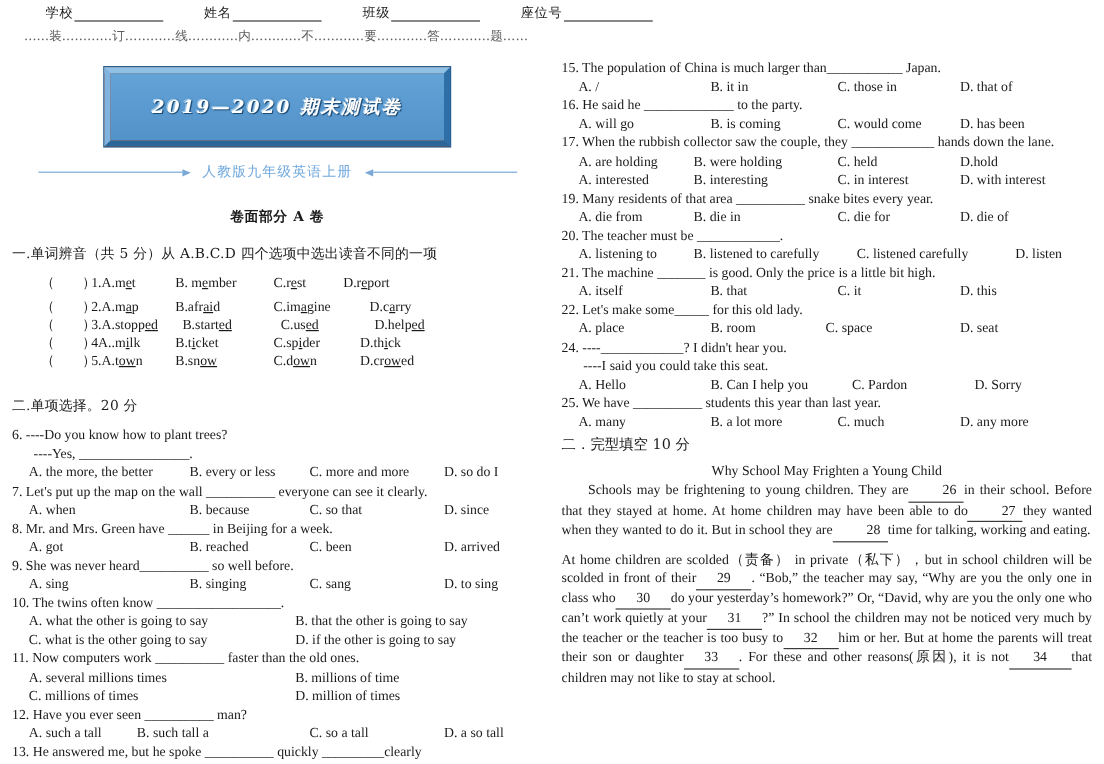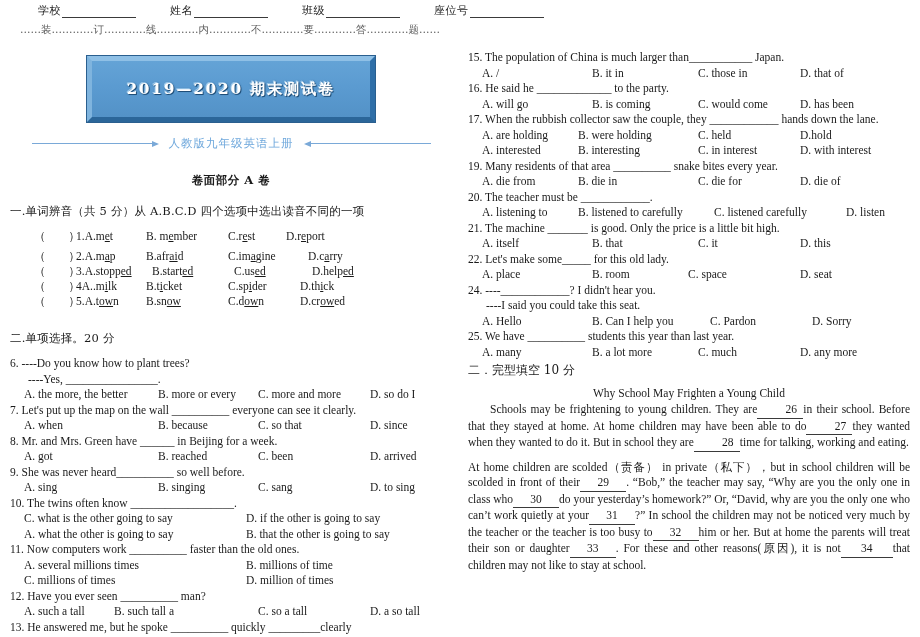--- a/index.html
+++ b/index.html
@@ -95,20 +95,21 @@
     background: #c2410c;
     border-top: 5px solid #8fc0e6;
     border-left: 5px solid #7fb4de;
     border-right: 5px solid #2f6fa8;
     border-bottom: 5px solid #2b6699;
     box-shadow: 0 0 0 1px #2a5f8f;
     display: flex;
     align-items: center;
     justify-content: center;
     position: relative;
+    font-style: italic;
   }
   .banner-inner {
     width: 100%;
     height: 100%;
     background: linear-gradient(180deg,#64a3d6 0%, #5b9bd1 45%, #5392c7 100%);
     display: flex;
     align-items: center;
     justify-content: center;
   }
   .banner-text {
@@ -350,21 +351,21 @@
 
       <div class="sec-head" style="margin-top:22px;">二.单项选择。20 分</div>
 
       <div style="margin-top:10px;">
 
         <div class="q-block">
           <div class="q-stem">6. ----Do you know how to plant trees?</div>
           <div class="q-stem indent">----Yes, ________________.</div>
           <div class="q-opts">
             <span style="width:134px">A. the more, the better</span>
-            <span style="width:100px">B. more or every</span>
+            <span style="width:100px">B. every or less</span>
             <span style="width:112px">C. more and more</span>
             <span>D. so do I</span>
           </div>
         </div>
 
         <div class="q-block">
           <div class="q-stem">7. Let's put up the map on the wall __________ everyone can see it clearly.</div>
           <div class="q-opts">
             <span style="width:134px">A. when</span>
             <span style="width:100px">B. because</span>
@@ -389,26 +390,26 @@
             <span style="width:134px">A. sing</span>
             <span style="width:100px">B. singing</span>
             <span style="width:112px">C. sang</span>
             <span>D. to sing</span>
           </div>
         </div>
 
         <div class="q-block">
           <div class="q-stem">10. The twins often know __________________.</div>
           <div class="q-opts">
+            <span style="width:222px">A. what the other is going to say</span>
+            <span>B. that the other is going to say</span>
+          </div>
+          <div class="q-opts">
             <span style="width:222px">C. what is the other going to say</span>
             <span>D. if the other is going to say</span>
-          </div>
-          <div class="q-opts">
-            <span style="width:222px">A. what the other is going to say</span>
-            <span>B. that the other is going to say</span>
           </div>
         </div>
 
         <div class="q-block">
           <div class="q-stem">11. Now computers work __________ faster than the old ones.</div>
           <div class="q-opts">
             <span style="width:222px">A. several millions times</span>
             <span>B. millions of time</span>
           </div>
           <div class="q-opts">

